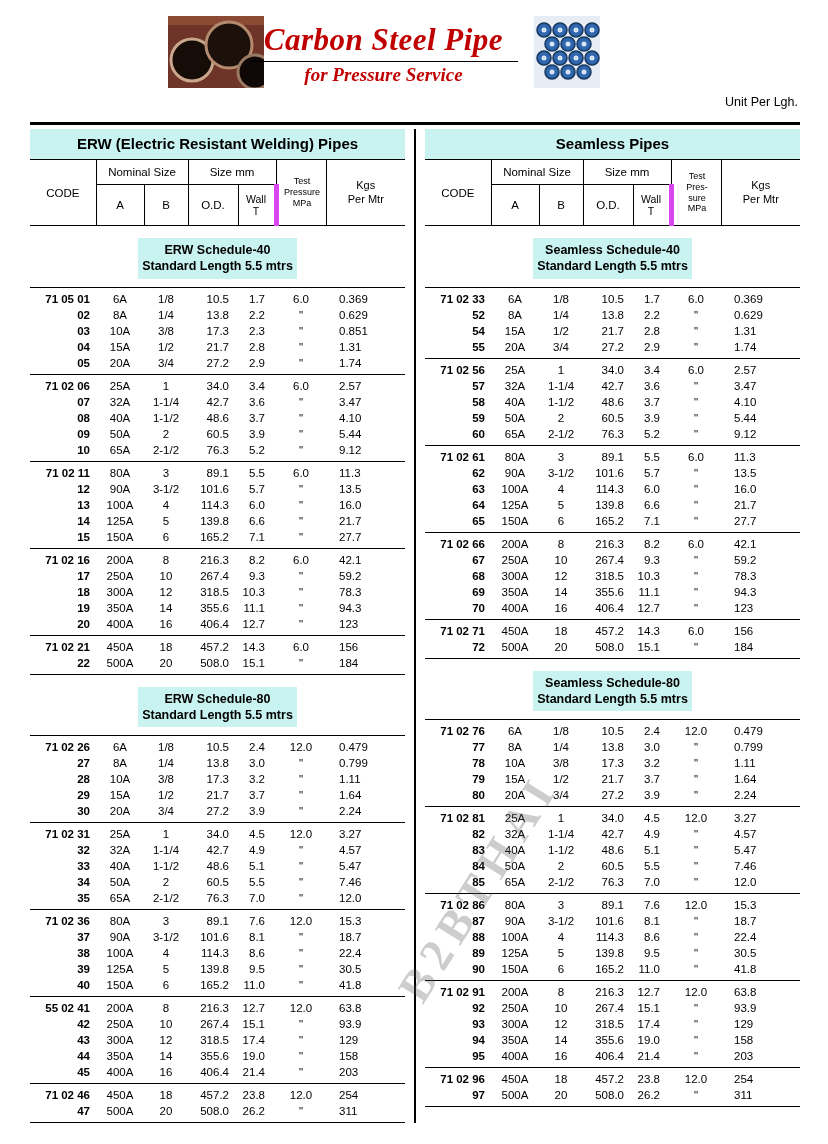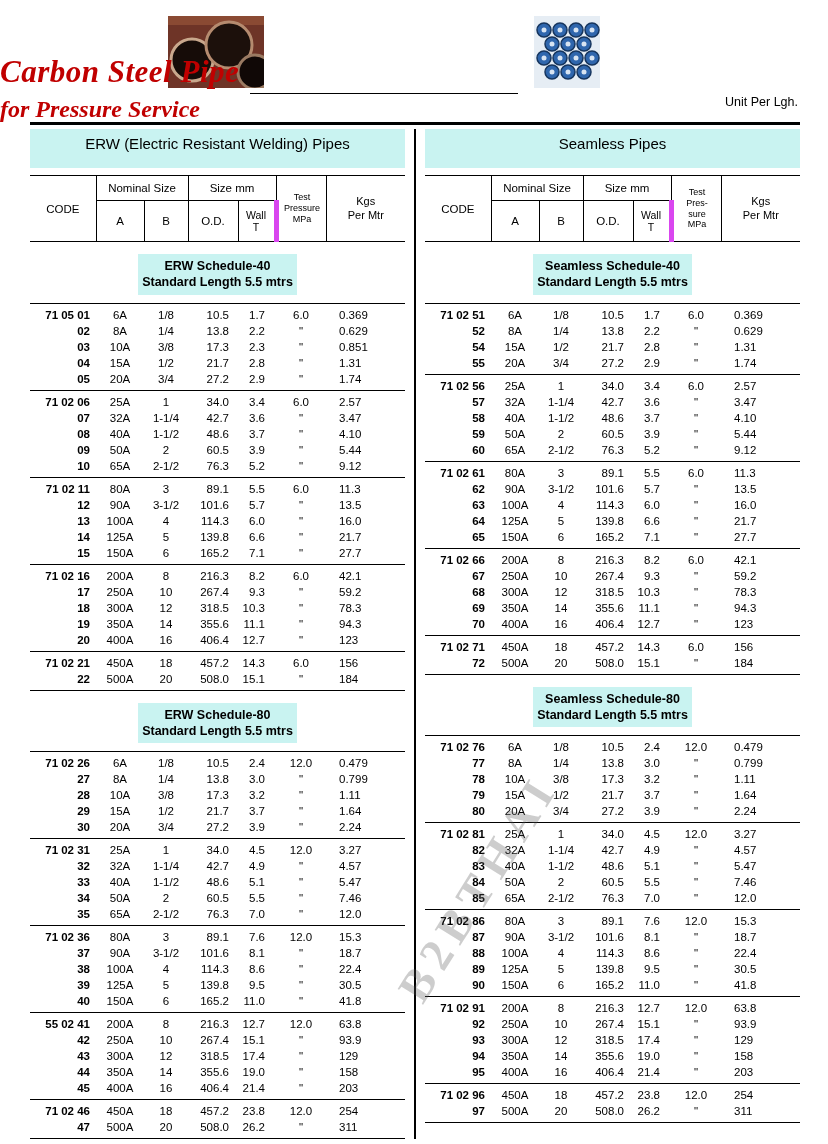--- a/index.html
+++ b/index.html
@@ -3,41 +3,41 @@
 <meta charset="utf-8">
 <style>
   html,body { margin:0; padding:0; background:#ffffff; }
   .page {
     position:relative; width:828px; height:1144px; background:#fff;
     font-family:"Liberation Sans", sans-serif; color:#000; overflow:hidden;
   }
   
   .photo-left  { position:absolute; left:168px; top:16px; }
   .photo-right { position:absolute; left:534px; top:16px; }
-  .title-block { position:absolute; left:0; width:767px; top:22px; text-align:left;margin-top:32px; }
+  .title-block { position:absolute; left:0; width:767px; top:22px; text-align:center; }
   .main-title {
     font-family:"Liberation Serif", serif; font-style:italic; font-weight:bold;
     font-size:31px; color:#c00000; letter-spacing:0.5px;
   }
   .title-rule { width:268px; height:0; border-top:1.5px solid #000; margin:3px auto 2px; }
   .sub-title {
     font-family:"Liberation Serif", serif; font-style:italic; font-weight:bold;
-    font-size:24px; color:#c00000;
+    font-size:19px; color:#c00000;
   }
   .unit-note { position:absolute; right:30px; top:95px; font-size:12.5px; }
   .thick-rule { position:absolute; left:30px; right:28px; top:122px; height:3px; background:#000; }
 
   
   .columns { position:absolute; left:30px; right:28px; top:129px; display:flex; align-items:stretch; }
   .panel { flex:0 0 375px; width:375px; }
   .vdivider { flex:0 0 2px; background:#000; margin:0 9px; }
 
   .section-bar {
-    height:39px; line-height:30px; background:#c9f3f1; text-align:center;
-    font-weight:normal; font-size:15px; margin-bottom:7px;
+    height:30px; line-height:30px; background:#c9f3f1; text-align:center;
+    font-weight:bold; font-size:15px; 
   }
 
   
   table { border-collapse:collapse; table-layout:fixed; width:375px; }
   col.w-code{width:66px} col.w-a{width:48px} col.w-b{width:44px} col.w-od{width:50px}
   col.w-wall{width:38px} col.w-test{width:50px} col.w-kgs{width:79px}
   .head-table { border-top:1px solid #000; border-bottom:1px solid #000; }
   .head-table th { font-weight:normal; font-size:11.5px; padding:2px 1px; vertical-align:middle; }
   .head-table tr.r1 th { height:20px; }
   .head-table tr.r2 th { height:36px; }
@@ -649,21 +649,21 @@
             <col class="w-code">
             <col class="w-a">
             <col class="w-b">
             <col class="w-od">
             <col class="w-wall">
             <col class="w-test">
             <col class="w-kgs">
           </colgroup>
         <tbody>
             <tr class="g-first">
-              <td class="c-code">71 02 51</td>
+              <td class="c-code">71 02 33</td>
               <td class="c-a">6A</td>
               <td class="c-b">1/8</td>
               <td class="c-od">10.5</td>
               <td class="c-wall">1.7</td>
               <td class="c-test">6.0</td>
               <td class="c-kgs">0.369</td>
             </tr>
             <tr class="">
               <td class="c-code">52</td>
               <td class="c-a">8A</td>

